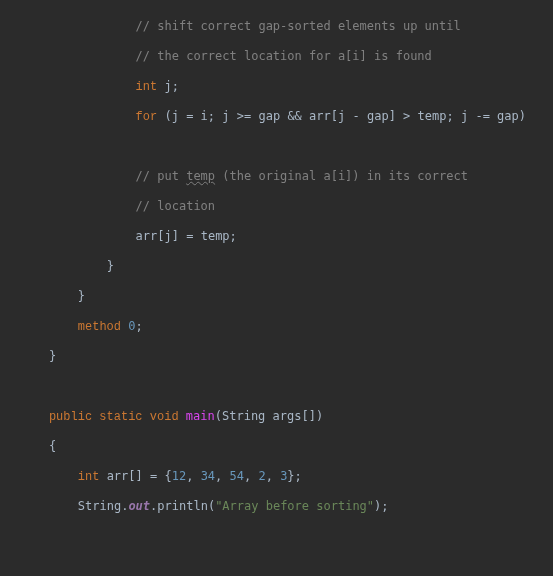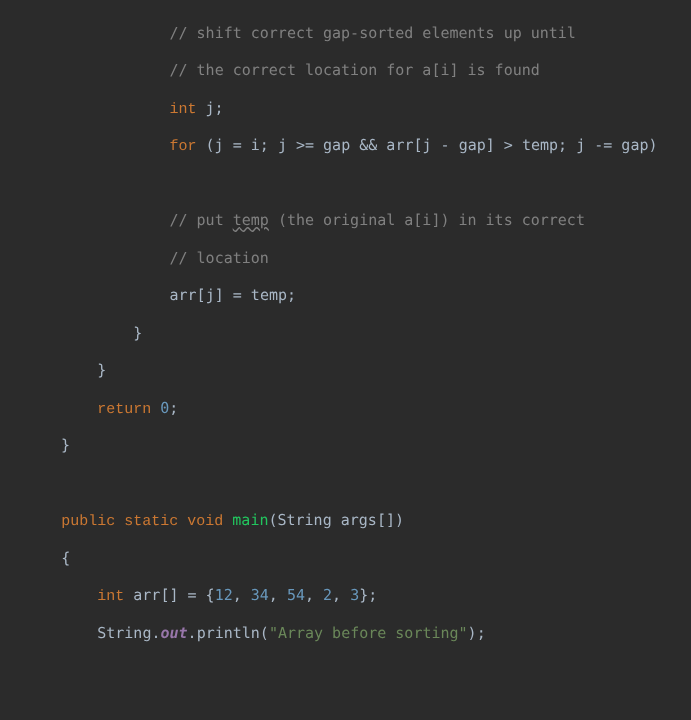--- a/index.html
+++ b/index.html
@@ -14,21 +14,21 @@
     width: 553px;
     height: 576px;
   }
   .editor {
     padding: 4px 0 4px 20px;
     white-space: pre;
   }
   .line { height: 15px; }
   .cm { color: #808080; }
   .kw { color: #cc7832; font-family: Liberation Mono, monospace; }
-  .fn { color: #22c55e; }
+  .fn { color: #d946ef; }
   .str { color: #6a8759; }
   .num { color: #6897bb; }
   .punc { color: #a9b7c6; }
   .static { color: #9876aa; font-style: italic; font-weight: bold; }
   .cls { color: #a9b7c6; margin-top: 15px; }
   .wavy { text-decoration: underline wavy #808080; text-decoration-thickness:1px; }
 </style>
 </head>
 <body>
 
@@ -36,21 +36,21 @@
 <div class="line">                <span class="cm">// shift correct gap-sorted elements up until</span></div>
 <div class="line">                <span class="cm">// the correct location for a[i] is found</span></div>
 <div class="line">                <span class="kw">int</span> <span>j</span><span class="punc">;</span></div>
 <div class="line">                <span class="kw">for</span> <span class="punc">(</span><span>j</span> <span>=</span> <span>i</span><span>;</span> <span>j</span> <span>&gt;=</span> <span>gap</span> <span>&amp;&amp;</span> <span>arr</span><span>[</span><span>j</span> <span>-</span> <span>gap</span><span>]</span> <span>&gt;</span> <span>temp</span><span>;</span> <span>j</span> <span>-=</span> <span>gap</span><span>)</span></div>
 <div class="line"> </div>
 <div class="line">                <span class="cm"><span>// put </span><span class="wavy">temp</span><span> (the original a[i]) in its correct</span></span></div>
 <div class="line">                <span class="cm">// location</span></div>
 <div class="line">                <span>arr</span><span>[</span><span>j</span><span>]</span> <span>=</span> <span>temp</span><span>;</span></div>
 <div class="line">            }</div>
 <div class="line">        }</div>
-<div class="line">        <span class="kw">return</span> <span class="num">0</span><span>;</span></div>
+<div class="line">        <span class="kw">method</span> <span class="num">0</span><span>;</span></div>
 <div class="line">    }</div>
 <div class="line"> </div>
 <div class="line">    <span class="kw">public</span> <span class="kw">static</span> <span class="kw">void</span> <span class="fn">main</span><span>(</span><span class="cls">String</span> <span>args</span><span>[])</span></div>
 <div class="line">    <span>{</span></div>
 <div class="line">        <span class="kw">int</span> <span>arr</span><span>[]</span> <span>=</span> <span>{</span><span class="num">12</span>, <span class="num">34</span>, <span class="num">54</span>, <span class="num">2</span>, <span class="num">3</span><span>}</span><span>;</span></div>
 <div class="line">        <span>String</span><span>.</span><span class="static">out</span><span>.</span><span>println</span>(<span class="str">"Array before sorting"</span>);</div>
 
 
 
 

